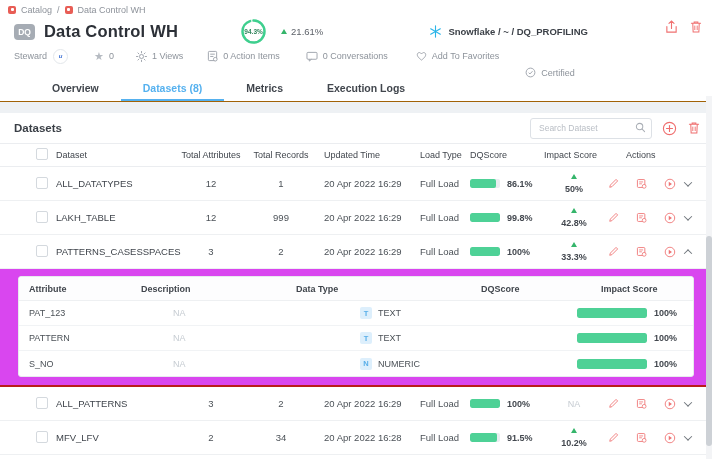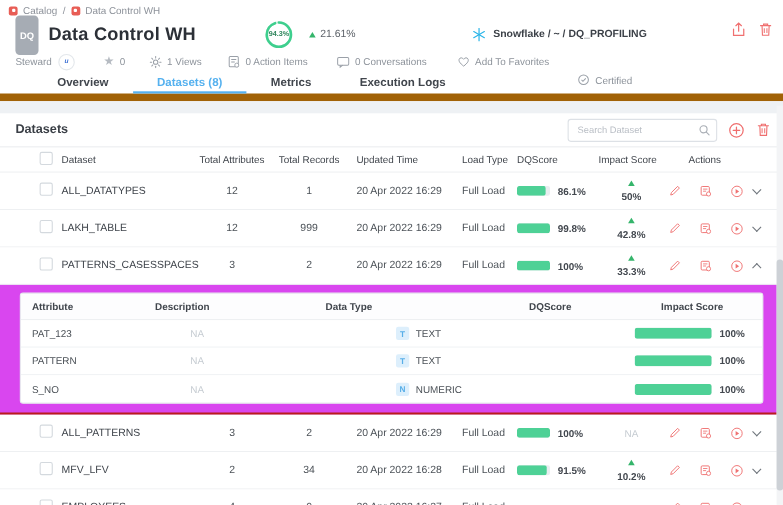--- a/index.html
+++ b/index.html
@@ -9,21 +9,21 @@
 
   
   .crumbs { display:flex; align-items:center; gap:5px; padding:3px 0 0 8px; height:16px;
             font-size:9px; color:#8d929a; }
   .crumb-ico { width:8px; height:8px; border-radius:2px; background:#e85d55; display:inline-block; position:relative; }
   .crumb-ico::after { content:""; position:absolute; left:2.5px; top:2.5px; width:3px; height:3px; background:#fff; border-radius:1px; }
 
   
   .hdr { padding:2px 14px 0; }
   .hdr-top { display:flex; align-items:center; height:27px; }
-  .dq-badge { width:21px; height:36px; border-radius:4px; background:#a6acb4; color:#fff;
+  .dq-badge { width:21px; height:16px; border-radius:4px; background:#a6acb4; color:#fff;
               font-size:8.5px; font-weight:bold; display:flex; align-items:center; justify-content:center; }
   .title { font-size:16.5px; font-weight:bold; color:#2c3037; margin-left:9px; letter-spacing:.2px; }
   .ring-wrap { position:relative; width:27px; height:27px; margin-left:62px; }
   .ring-wrap svg { transform:rotate(-90deg); }
   .ring-txt { position:absolute; inset:0; display:flex; align-items:center; justify-content:center;
               font-size:6.5px; font-weight:bold; color:#30855c; }
   .delta { display:flex; align-items:center; gap:4px; margin-left:14px; font-size:9.5px; color:#5d6269; }
   .tri { width:0; height:0; border-left:3.5px solid transparent; border-right:3.5px solid transparent;
          border-bottom:5px solid #35b56b; display:inline-block; }
   .src { display:flex; align-items:center; gap:6px; margin-left:auto; margin-right:110px;
@@ -36,32 +36,32 @@
   .avatar { width:15px; height:15px; border-radius:50%; background:#fff; border:1px solid #e3e7eb;
             display:flex; align-items:center; justify-content:center; color:#3b6fd4;
             font-size:6px; font-style:italic; font-weight:bold; }
   .meta-item { display:flex; align-items:center; gap:5px; }
   .star { color:#b6bbc2; font-size:11px; line-height:1; }
   .mi-gap0 { margin-left:26px; } .mi-gap1 { margin-left:22px; } .mi-gap2 { margin-left:24px; }
   .mi-gap3 { margin-left:26px; } .mi-gap4 { margin-left:28px; } .mi-gap5 { margin-left:26px;margin-top:33px; }
   .gicon { color:#9aa0a8; }
 
   
-  .tabs { display:flex; align-items:stretch; height:26px; border-bottom:7px solid #a16207; padding-left:30px; margin-top:0; }
+  .tabs { display:flex; align-items:stretch; height:26px; border-bottom:1px solid #a16207; padding-left:30px; margin-top:10px; }
   .tab { padding:0 22px; display:flex; align-items:center; font-size:10.5px; font-weight:bold;
          color:#41464d; cursor:pointer; border-bottom:2.5px solid transparent; }
   .tab.active { color:#55b1ef; border-bottom-color:#55b1ef; }
 
   .band { height:11px; background:#eef1f4; }
 
   
   .panel-head { display:flex; align-items:center; height:30px; padding:0 12px 0 14px; }
   .panel-title { font-size:11.5px; font-weight:bold; color:#3a3f46; }
   .search { position:relative; margin-left:auto; margin-right:10px; }
-  .search input { width:136px; height:21px; border:1px solid #dde1e6; border-radius:3px;
+  .search input { width:122px; height:21px; border:1px solid #dde1e6; border-radius:3px;
                   font-family:inherit; font-size:8.5px; color:#555; padding:0 22px 0 8px; outline:none; }
   .search input::placeholder { color:#b9bec5; }
   .search svg { position:absolute; right:6px; top:5px; }
   .tool-ico { color:#ef6e6e; display:flex; align-items:center; }
   .tool-ico + .tool-ico { margin-left:11px; }
 
   
   .g { display:grid; grid-template-columns:20px 120px 70px 70px 92px 62px 74px 60px 72px 24px;
        padding-left:36px; align-items:center; }
   .thead { height:24px; border-top:1px solid #ebedf0; border-bottom:1px solid #ebedf0;

